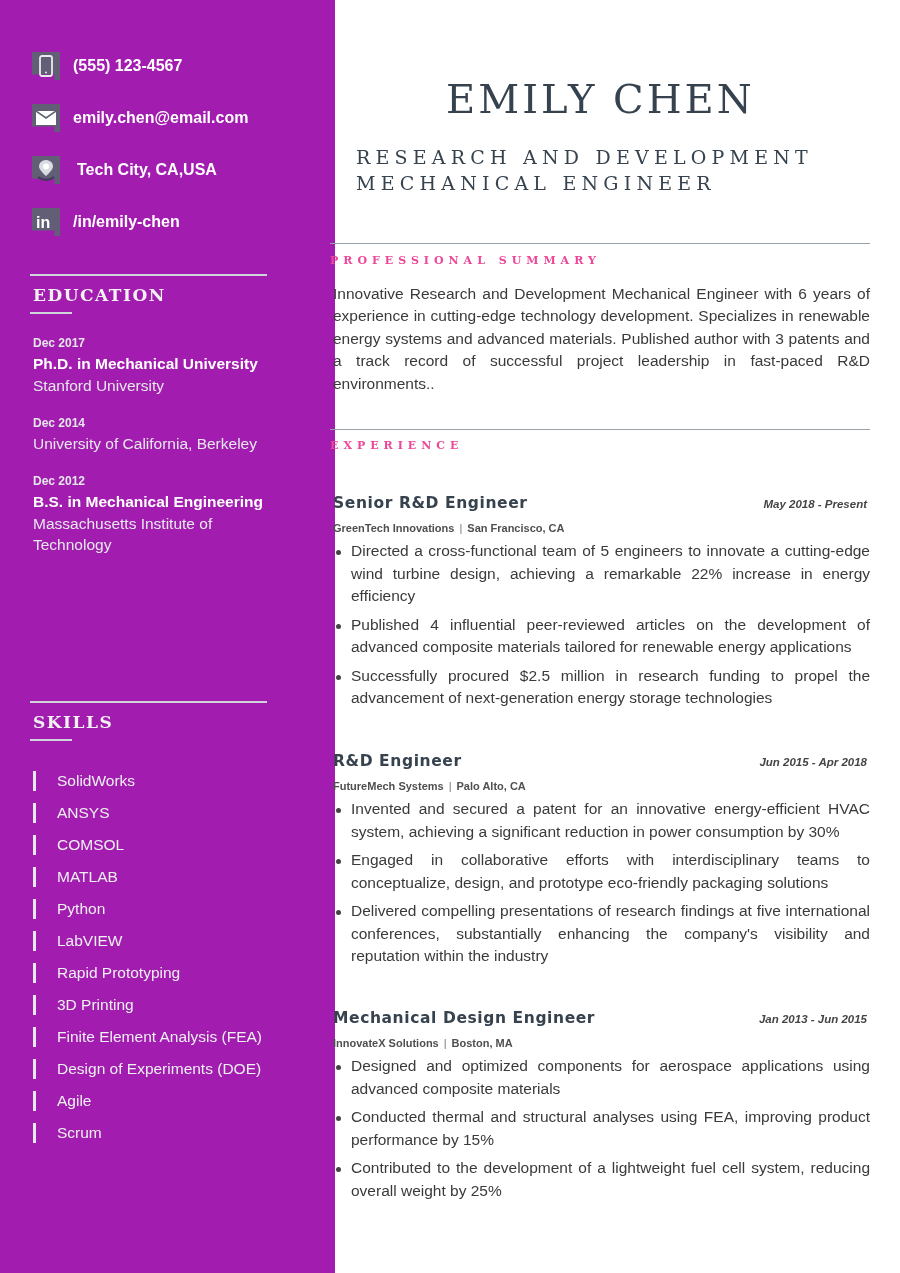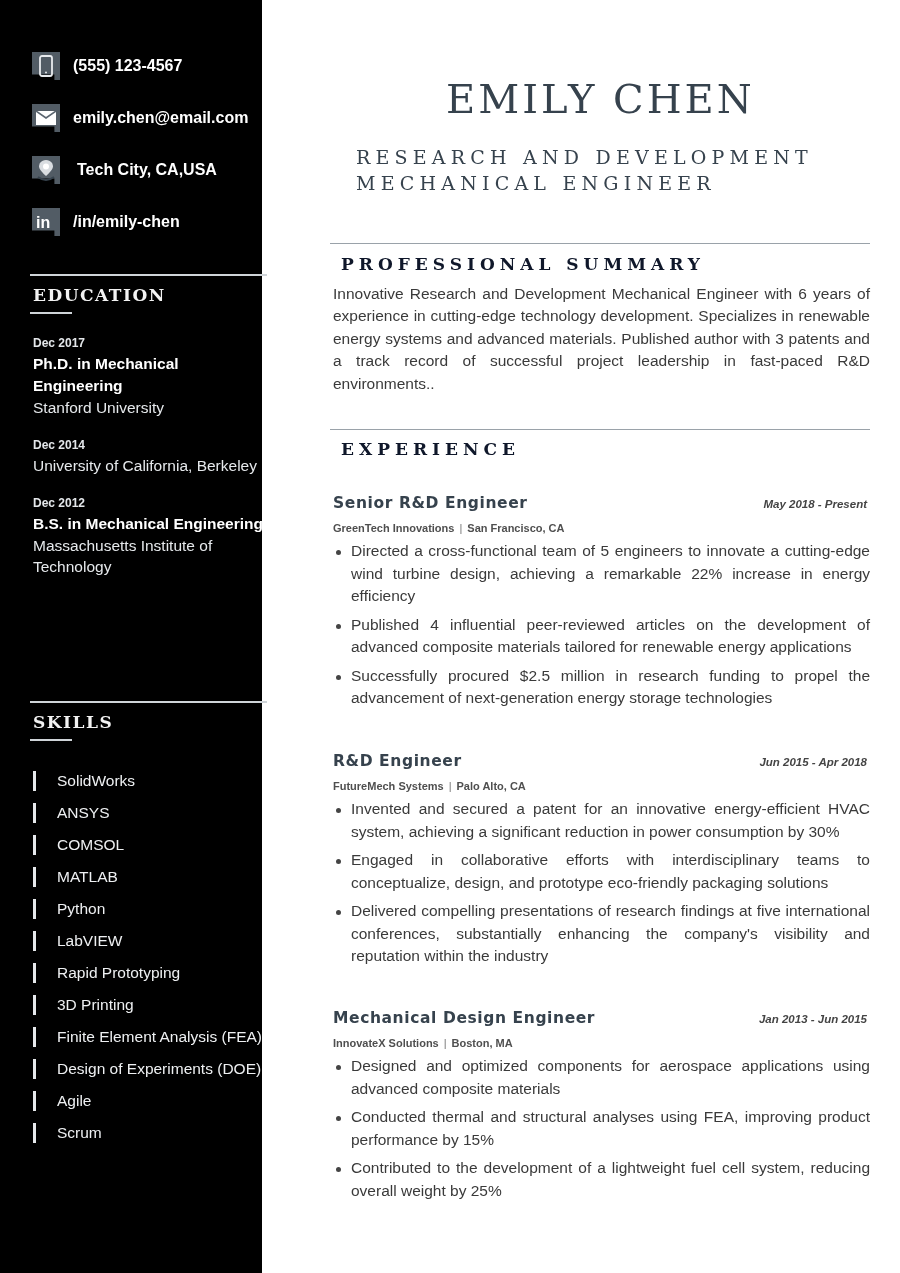--- a/index.html
+++ b/index.html
@@ -1,21 +1,21 @@
 <!DOCTYPE html>
 <html><head>
 <meta charset="utf-8">
 <style>
   * { box-sizing: border-box; margin: 0; padding: 0; }
   html, body { width: 900px; height: 1273px; background: #ffffff; overflow: hidden; }
   body { font-family: "Liberation Sans", sans-serif; color: #333; position: relative; }
 
   .sidebar {
-    position: absolute; left: 0; top: 0; width: 262px; height: 1273px;
-    background: #000000; color: #ffffff;
+    position: absolute; left: 0; top: 0; width: 335px; height: 1273px;
+    background: #a21caf; color: #ffffff;
   }
   .contact { position: absolute; left: 32px; top: 40px; }
   .contact-item { display: flex; align-items: center; height: 52px; }
   .contact-icon {
     width: 28px; height: 28px; position: relative; margin-right: 13px;
     display: flex; align-items: center; justify-content: center;
   }
   .contact-icon::before {
     content: ""; position: absolute; inset: 0;
     background: #5b6670; clip-path: polygon(0 0, 100% 0, 100% 100%, 80% 100%, 80% 80%, 0 80%);
@@ -49,23 +49,23 @@
     font-family: "DejaVu Serif", serif; font-size: 40px; letter-spacing: 3px;
     color: #36424d; font-weight: normal; white-space: nowrap;
   }
   .job-title {
     position: absolute; left: 26px; top: 144px; width: 520px;
     font-family: "DejaVu Serif", serif; font-size: 19px; letter-spacing: 5.2px;
     color: #36424d; line-height: 26px; text-transform: uppercase;
   }
   .m-rule { position: absolute; left: 0; width: 540px; height: 1px; background: #9aa2a9; }
   .m-title {
-    position: absolute; left: 11px;
-    font-family: "DejaVu Serif", serif; font-weight: bold; font-size: 17px;
-    letter-spacing: 5px; color: #0f172a;
+    position: absolute; left: 0;
+    font-family: "DejaVu Serif", serif; font-weight: bold; font-size: 11px;
+    letter-spacing: 5px; color: #ec4899;
   }
   .summary {
     position: absolute; left: 3px; top: 283px; width: 537px;
     font-size: 15.5px; line-height: 22.4px; color: #3a3a3a; text-align: justify;
   }
 
   .job { position: absolute; left: 3px; width: 537px; }
   .job-head { display: flex; justify-content: space-between; align-items: baseline; }
   .job-role { font-family: "DejaVu Sans", sans-serif; font-weight: bold; font-size: 15.5px; color: #36424d; letter-spacing: 0.6px; margin-top: 24px; }
   .job-dates { font-style: italic; font-weight: bold; font-size: 11.5px; color: #444; margin-right: 3px; text-align: right; }
@@ -124,21 +124,21 @@
     </div>
   </div>
 
   <section class="sb-section" style="top:274px">
     <div class="sb-rule"></div>
     <h2 class="sb-title">EDUCATION</h2>
     <div class="sb-underline"></div>
     <div class="edu-list" id="edu-list">
         <div class="edu-item">
           <div class="edu-date">Dec 2017</div>
-          <div class="edu-degree">Ph.D. in Mechanical Engineering</div>
+          <div class="edu-degree">Ph.D. in Mechanical University</div>
           <div class="edu-school">Stanford University</div>
         </div>
         <div class="edu-item">
           <div class="edu-date">Dec 2014</div>
           <div class="edu-school">University of California, Berkeley</div>
         </div>
         <div class="edu-item">
           <div class="edu-date">Dec 2012</div>
           <div class="edu-degree">B.S. in Mechanical Engineering</div>
           <div class="edu-school">Massachusetts Institute of Technology</div>

